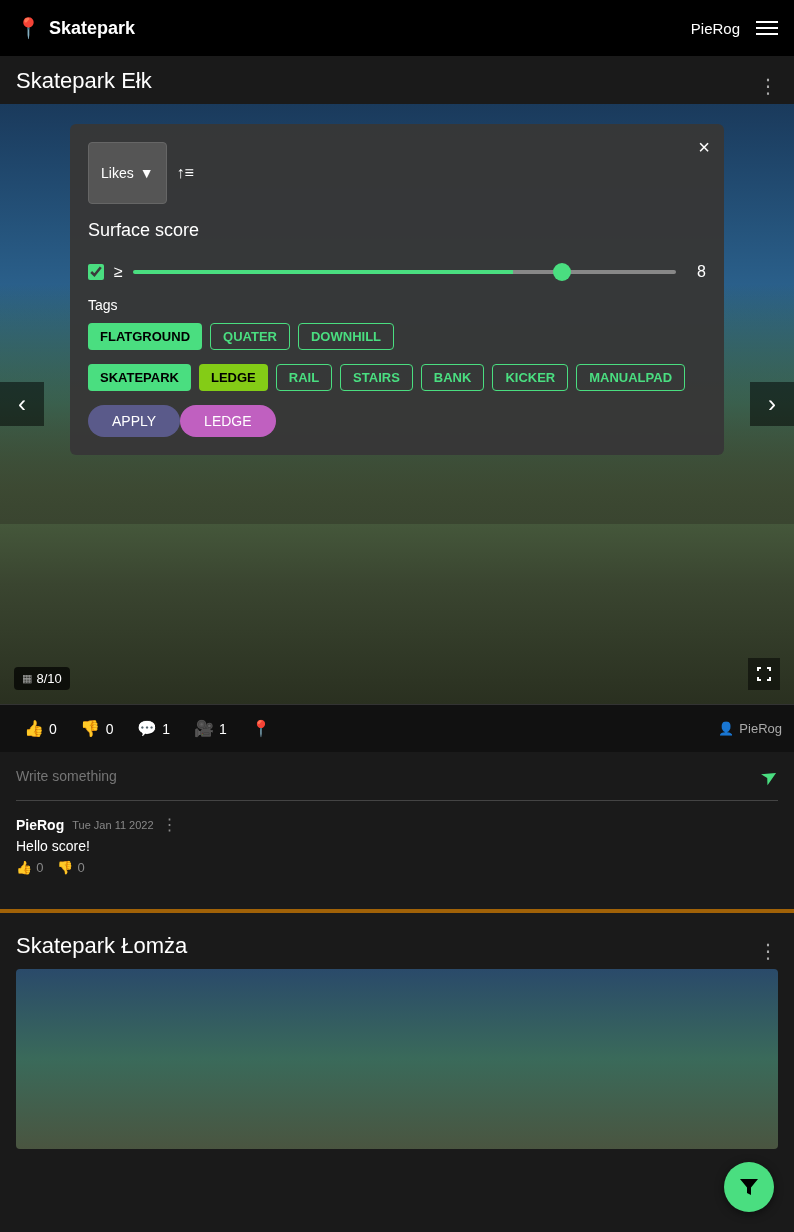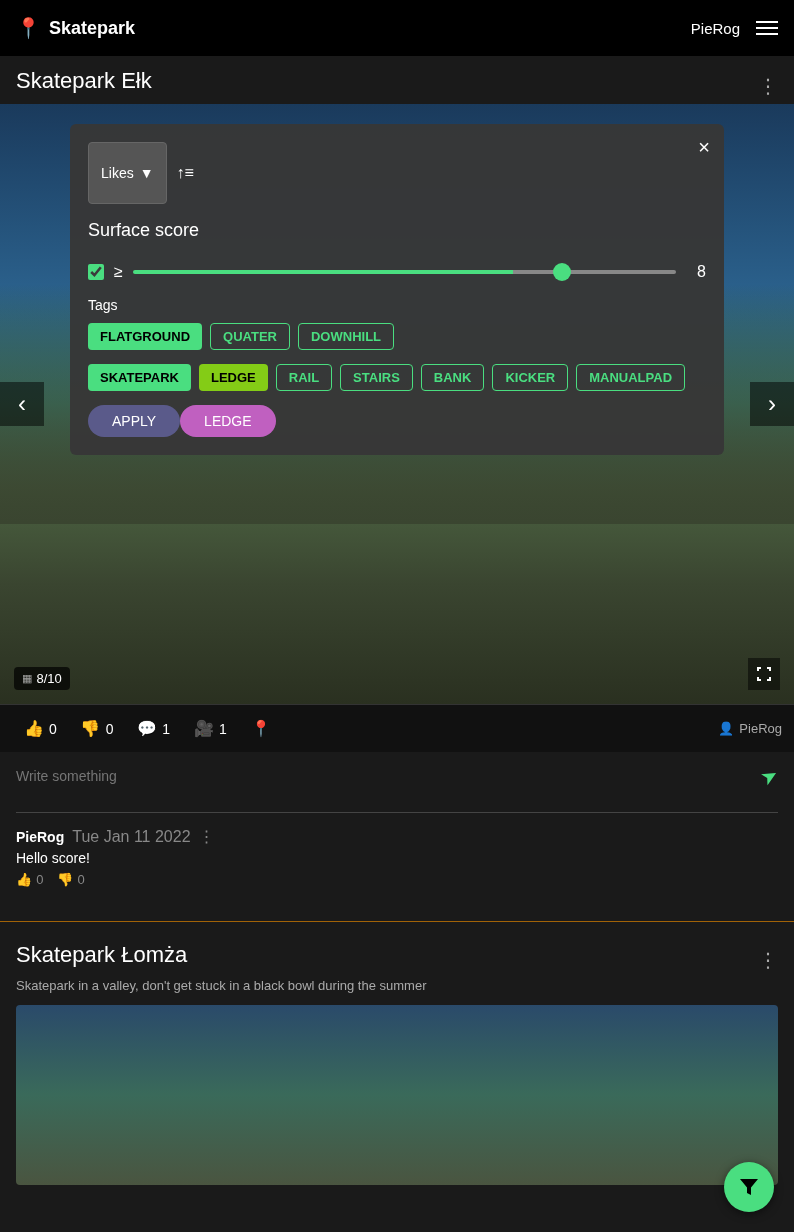--- a/index.html
+++ b/index.html
@@ -331,21 +331,21 @@
 
     
     .comment-section {
       padding: 12px 16px;
       background: #1a1a1a;
     }
     .comment-input-row {
       display: flex;
       align-items: center;
       border-bottom: 1px solid #444;
-      padding-bottom: 24px;
+      padding-bottom: 12px;
       margin-bottom: 14px;
     }
     .comment-input {
       flex: 1;
       background: none;
       border: none;
       color: #888;
       font-size: 14px;
       outline: none;
     }
@@ -367,21 +367,21 @@
       gap: 8px;
       margin-bottom: 4px;
     }
     .comment-author {
       color: #fff;
       font-weight: bold;
       font-size: 14px;
     }
     .comment-date {
       color: #888;
-      font-size: 16px;
+      font-size: 11px;
     }
     .comment-more {
       color: #888;
       font-size: 16px;
       cursor: pointer;
     }
     .comment-text {
       color: #fff;
       font-size: 14px;
       margin-bottom: 6px;
@@ -397,21 +397,21 @@
       font-size: 13px;
       cursor: pointer;
       display: flex;
       align-items: center;
       gap: 4px;
     }
 
     
     .park-section-2 {
       padding: 20px 16px 0 16px;
-      border-top: 1px solid #a16207;
+      border-top: 4px solid #a16207;
       margin-top: 10px;
     }
     .park-description {
       color: #aaa;
       font-size: 13px;
       margin-bottom: 12px;
     }
 
     .park-image-2 {
       width: 100%;
@@ -581,21 +581,20 @@
       </button>
     </div>
   </div>
 </div>
 
 <div class="park-section-2">
   <div class="park-title-row">
     <h2 class="park-title">Skatepark Łomża</h2>
     <span class="more-icon">⋮</span>
   </div>
-  <p class="park-description">Skatepark in a valley, don't get stuck in a black bowl during the summer</p>
   <div class="park-image-2"></div>
 </div>
 
 <div class="fab-filter">
   <svg viewBox="0 0 24 24" fill="#000">
     <path d="M3 4h18l-7 8.5V20l-4-2v-5.5L3 4z"></path>
   </svg>
 </div>
 
 </body></html>

